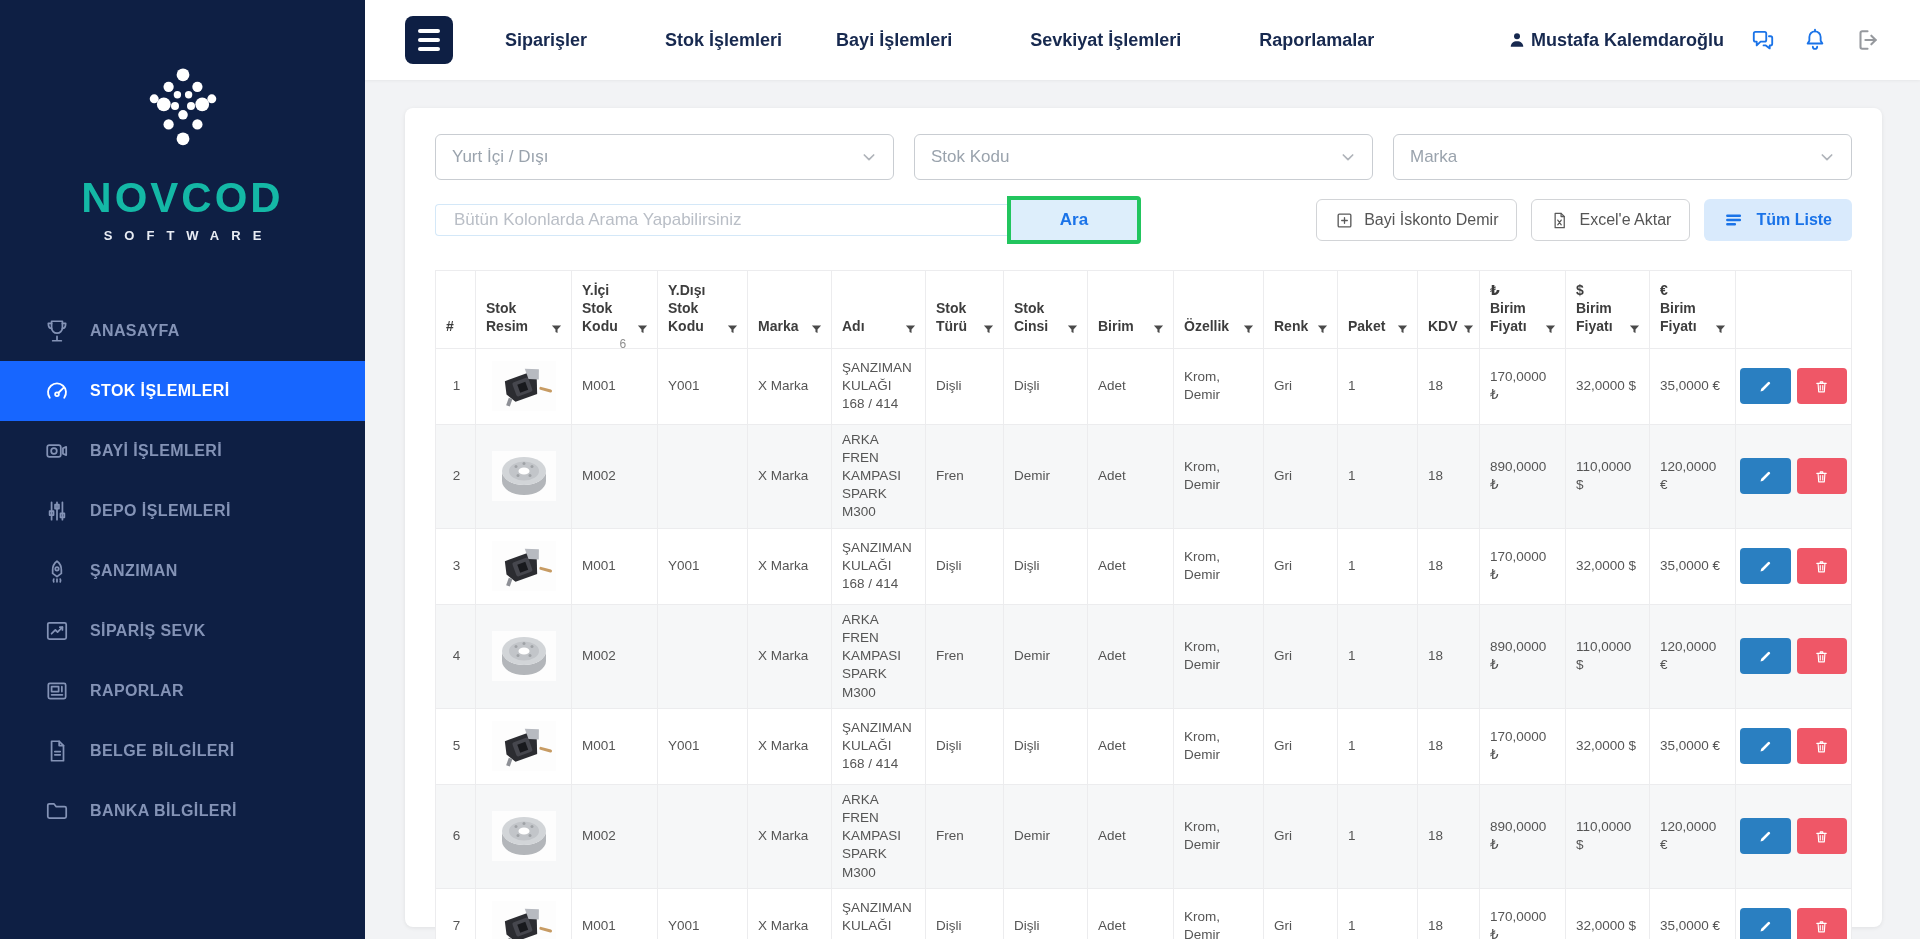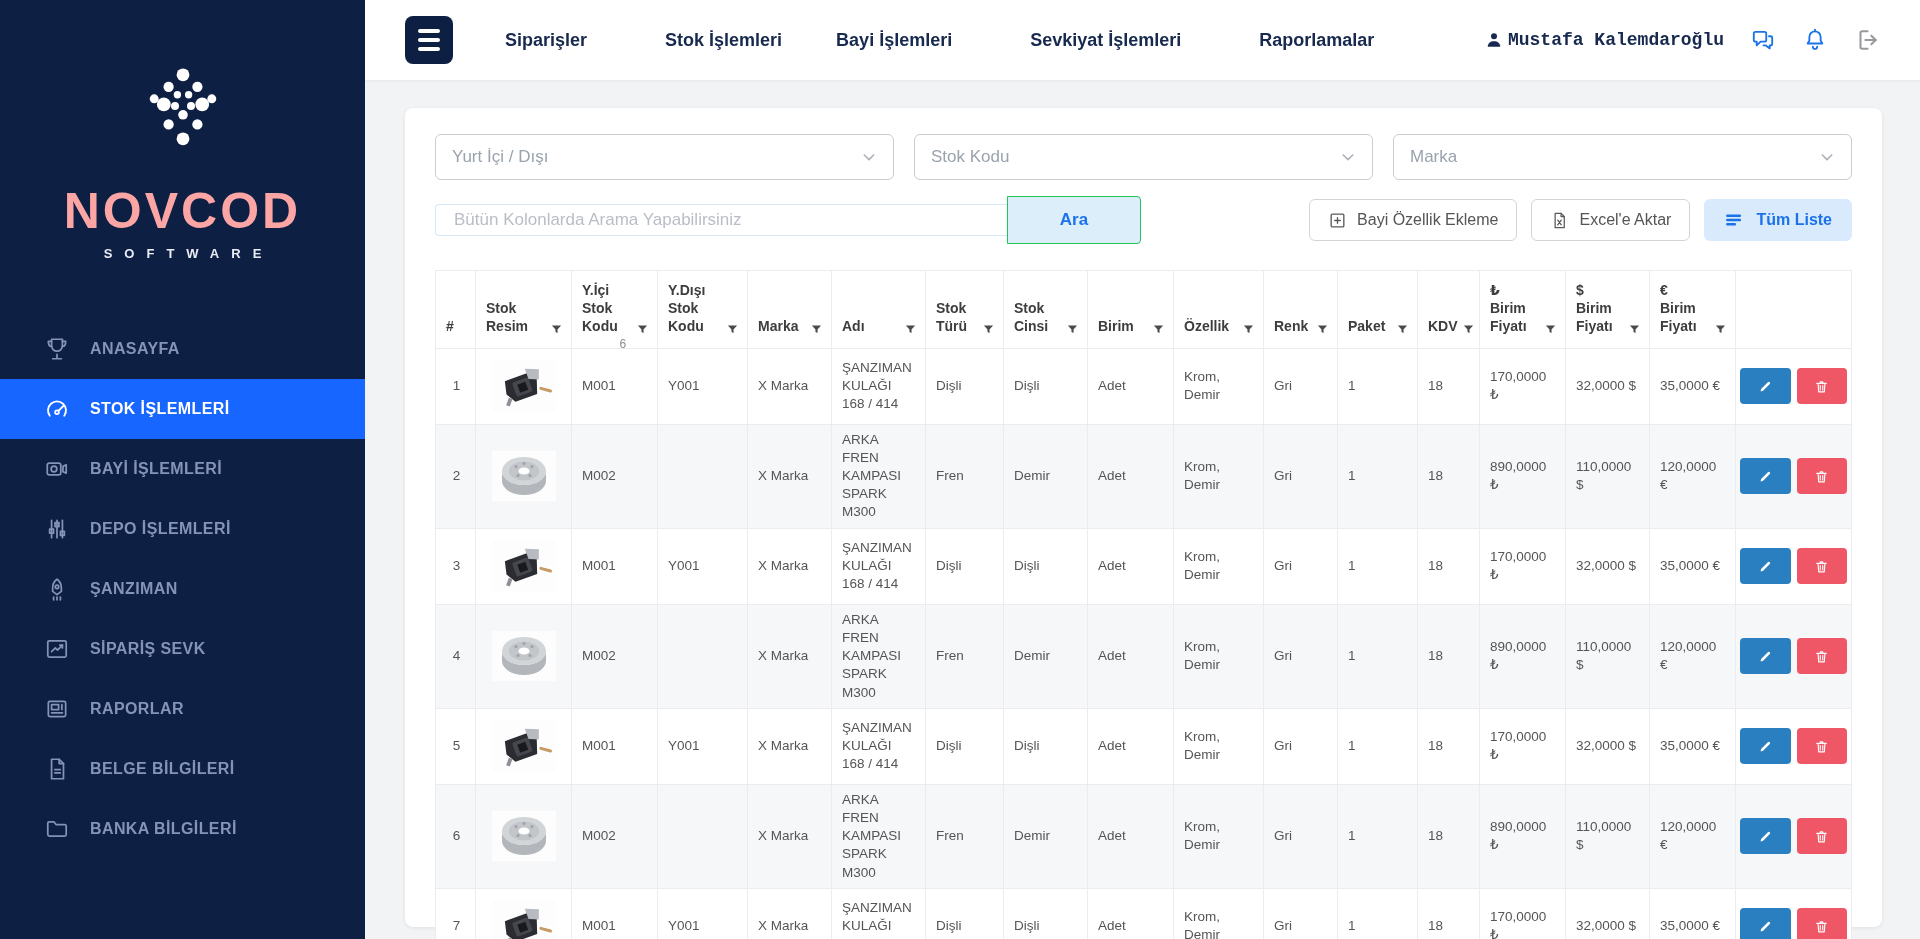--- a/index.html
+++ b/index.html
@@ -4,61 +4,61 @@
 <style>
   * { box-sizing: border-box; margin: 0; padding: 0; }
   html,body { width:1920px; height:939px; overflow:hidden;
     font-family:"Liberation Sans","DejaVu Sans",sans-serif; background:#f2f3f5; }
   .app { display:flex; width:1920px; height:939px; }
 
   
   .sidebar { width:365px; flex:0 0 365px; background:#0e1f44; color:#8493b6; height:100%; }
   .logo { padding-top:62px; text-align:center; }
   .logo-dots svg { width:96px; height:96px; }
-  .logo-name { color:#fca5a5; font-size:50px; font-weight:700; letter-spacing:3px; margin-top:20px; }
+  .logo-name { color:#14b8a6; font-size:42px; font-weight:700; letter-spacing:3px; margin-top:12px; }
   .logo-sub { color:#e8ecf4; font-size:13px; font-weight:700; letter-spacing:12px; padding-left:12px; margin-top:6px; }
   .side-nav { margin-top:58px; }
   .side-item { height:60px; display:flex; align-items:center; gap:20px; padding-left:44px;
     font-size:16px; font-weight:700; letter-spacing:.4px; cursor:pointer; color:#8493b6; }
   .side-item .icon svg { width:26px; height:26px; display:block; }
   .side-item.active { background:#1766ff; color:#ffffff; }
 
   
   .main { flex:1; display:flex; flex-direction:column; min-width:0; }
   .topbar { height:80px; background:#fff; display:flex; align-items:center; padding:0 40px;
     box-shadow:0 1px 3px rgba(0,0,0,.05); position:relative; z-index:2; }
   .hamburger { width:48px; height:48px; background:#0e1f44; border:none; border-radius:8px;
     display:flex; flex-direction:column; justify-content:center; align-items:center; gap:5px; cursor:pointer; margin-right:52px; }
   .hamburger span { display:block; width:22px; height:4px; background:#fff; border-radius:2px; }
   .top-nav { display:flex; align-items:center; gap:54px; }
   .top-item { display:flex; align-items:center; gap:10px; color:#17294f; font-size:18px; font-weight:700; cursor:pointer; }
   .top-item .icon svg { width:14px; height:14px; display:block; }
   .top-right { margin-left:auto; display:flex; align-items:center; gap:26px; }
-  .user-wrap { display:flex; align-items:center; gap:4px;font-family:Liberation Mono, monospace; }
+  .user-wrap { display:flex; align-items:center; gap:4px; }
   .user-wrap .icon svg { width:20px; height:20px; display:block; }
   .user-name { color:#17294f; font-size:18px; font-weight:700; }
   .top-right .tool-icon svg { width:26px; height:26px; display:block; }
 
   .content { flex:1; padding:28px 38px 12px 40px; overflow:hidden; }
   .card { background:#fff; border-radius:8px; box-shadow:0 1px 4px rgba(0,0,0,.08);
     padding:26px 30px 0 30px; height:100%; }
 
   
   .filter-row { display:flex; gap:20px; }
   .f-select { flex:1; height:46px; border:1px solid #c9cdd2; border-radius:6px;
     display:flex; align-items:center; padding:0 16px; color:#9aa3ad; font-size:17px; cursor:pointer; background:#fff; }
   .f-select .icon { margin-left:auto; }
   .f-select .icon svg { width:16px; height:16px; display:block; }
 
   .search-row { display:flex; align-items:center; margin-top:16px; }
   .search-input { width:572px; height:32px; border:1px solid #d4e8f8; border-right:none;
     border-radius:4px 0 0 4px; padding:0 18px; font-size:17px; color:#a21caf; outline:none;
     font-family:inherit; }
   .search-input::placeholder { color:#b9bec6; }
-  .btn-ara { width:134px; height:48px; background:#ddeefb; color:#1a73e8; border:1px solid #22c55e;
+  .btn-ara { width:134px; height:48px; background:#ddeefb; color:#1a73e8; border:4px solid #22c55e;
     border-radius:0 4px 4px 0; font-size:17px; font-weight:700; cursor:pointer; font-family:inherit; }
   .search-spacer { flex:1; }
   .toolbar { display:flex; align-items:center; gap:14px; }
   .btn-outline { height:42px; display:flex; align-items:center; gap:10px; padding:0 18px;
     background:#fff; border:1px solid #d2d4d7; border-radius:6px; color:#555; font-size:16px;
     cursor:pointer; font-family:inherit; white-space:nowrap; }
   .btn-outline .icon svg { width:19px; height:19px; display:block; }
   .btn-full-list { height:42px; display:flex; align-items:center; gap:12px; padding:0 20px;
     background:#d9eafc; border:none; border-radius:6px; color:#1a73e8; font-size:16px; font-weight:600;
     cursor:pointer; font-family:inherit; white-space:nowrap; }
@@ -323,21 +323,21 @@
           <button class="btn-ara">Ara</button>
           <div class="search-spacer"></div>
           <div class="toolbar">
             <button class="btn-outline">
               <span class="icon">
                   <svg viewBox="0 0 24 24" fill="none" stroke="#5a5a5a" stroke-width="1.7" stroke-linecap="round">
                     <rect x="4" y="4" width="16" height="16" rx="1.5"></rect>
                     <path d="M12 8.5v7M8.5 12h7"></path>
                   </svg>
                 </span>
-              <span>Bayi Özellik Ekleme</span>
+              <span>Bayi İskonto Demir</span>
             </button>
             <button class="btn-outline">
               <span class="icon">
                   <svg viewBox="0 0 24 24" fill="none" stroke="#5a5a5a" stroke-width="1.6" stroke-linecap="round" stroke-linejoin="round">
                     <path d="M6.5 3h7.5l4 4v14H6.5z"></path>
                     <path d="M14 3v4h4"></path>
                     <path d="M9.8 11.5l4.4 6M14.2 11.5l-4.4 6"></path>
                   </svg>
                 </span>
               <span>Excel'e Aktar</span>

